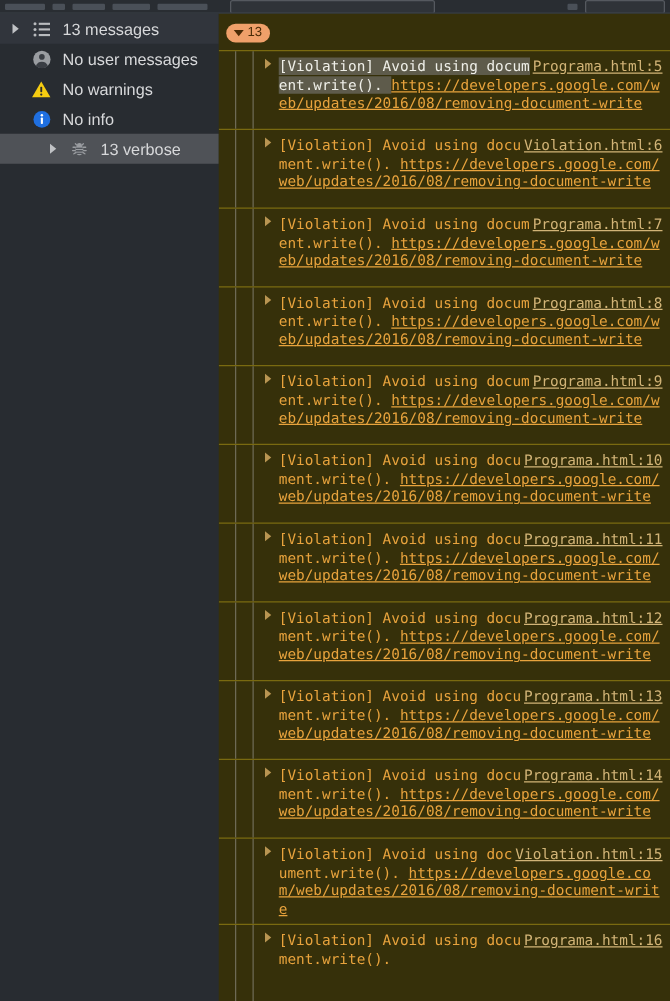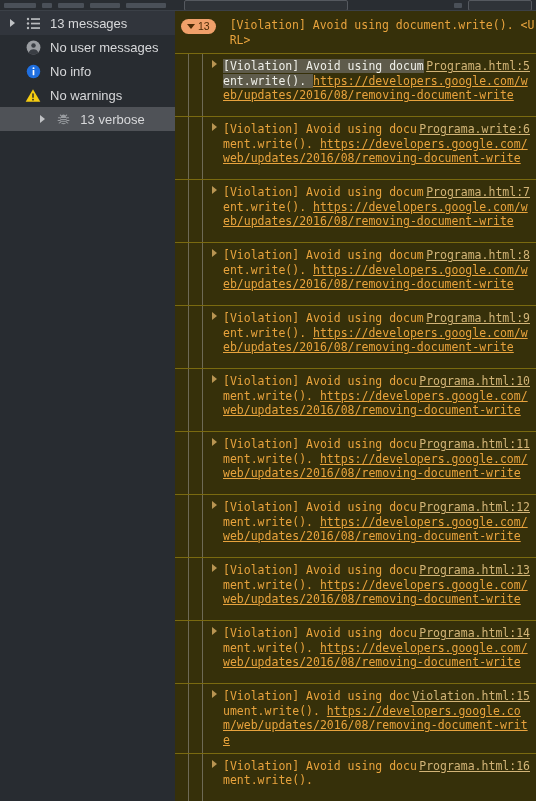--- a/index.html
+++ b/index.html
@@ -148,39 +148,39 @@
           <path d="M2.9 13.6a5.4 5.4 0 0 1 10.2 0A7.4 7.4 0 0 1 2.9 13.6z" fill="#3a3e44"></path>
         </svg>
       </span>
       <span class="s-label">No user messages</span>
     </div>
 
 
     <div class="side-row">
       <span class="twisty"></span>
       <span class="s-icon">
+        <svg width="16" height="15" viewBox="0 0 17 15">
+          <path d="M8.5 0.8L16.3 14.2H0.7z" fill="#f5cc11"></path>
+          <rect x="7.7" y="5.2" width="1.6" height="4.8" rx="0.6" fill="#2b2b2b"></rect>
+          <circle cx="8.5" cy="11.9" r="0.95" fill="#2b2b2b"></circle>
+        </svg>
+      </span>
+      <span class="s-label">No warnings</span>
+    </div>
+
+    <div class="side-row">
+      <span class="twisty"></span>
+      <span class="s-icon">
         <svg width="15" height="15" viewBox="0 0 16 16">
           <circle cx="8" cy="8" r="7.2" fill="#1f6fe0"></circle>
           <circle cx="8" cy="4.4" r="1.05" fill="#ffffff"></circle>
           <rect x="7.1" y="6.4" width="1.8" height="5.6" rx="0.6" fill="#ffffff"></rect>
         </svg>
       </span>
       <span class="s-label">No info</span>
-    </div>
-
-    <div class="side-row">
-      <span class="twisty"></span>
-      <span class="s-icon">
-        <svg width="16" height="15" viewBox="0 0 17 15">
-          <path d="M8.5 0.8L16.3 14.2H0.7z" fill="#f5cc11"></path>
-          <rect x="7.7" y="5.2" width="1.6" height="4.8" rx="0.6" fill="#2b2b2b"></rect>
-          <circle cx="8.5" cy="11.9" r="0.95" fill="#2b2b2b"></circle>
-        </svg>
-      </span>
-      <span class="s-label">No warnings</span>
     </div>
 
     <div class="side-row sel-light">
       <span class="twisty on"></span>
       <span class="s-icon">
         <svg width="15" height="15" viewBox="0 0 16 16">
           <g stroke="#9a9da1" stroke-width="1.1" stroke-linecap="round">
             <path d="M2.6 6.2h2M11.4 6.2h2M2.2 9h2.2M11.6 9h2.2M3.3 11.8l1.6-1M12.7 11.8l-1.6-1M4.6 3.2l1.3 1.2M11.4 3.2l-1.3 1.2"></path>
           </g>
           <ellipse cx="8" cy="8.4" rx="3.4" ry="4.6" fill="#9a9da1"></ellipse>
@@ -194,31 +194,30 @@
     </div>
   </div>
 
   <div class="console">
 
     <div class="grp-head">
       <span class="badge">
         <span class="tri"></span>
         <span>13</span>
       </span>
-      <span class="grp-title">[Violation] Avoid using document.write(). &lt;URL&gt;</span>
     </div>
 
     <div id="msg-list">
         <div class="msg">
           <div class="gutter"></div>
           <div class="msg-body"><span class="arrow"></span><span class="src">Programa.html:5</span><span class="msg-text"><span class="mt selected">[Violation] Avoid using document.write(). </span><span class="lnk">https://developers.google.com/web/updates/2016/08/removing-document-write</span></span></div>
         </div>
         <div class="msg">
           <div class="gutter"></div>
-          <div class="msg-body"><span class="arrow"></span><span class="src">Programa.write:6</span><span class="msg-text"><span class="mt">[Violation] Avoid using document.write(). </span><span class="lnk">https://developers.google.com/web/updates/2016/08/removing-document-write</span></span></div>
+          <div class="msg-body"><span class="arrow"></span><span class="src">Violation.html:6</span><span class="msg-text"><span class="mt">[Violation] Avoid using document.write(). </span><span class="lnk">https://developers.google.com/web/updates/2016/08/removing-document-write</span></span></div>
         </div>
         <div class="msg">
           <div class="gutter"></div>
           <div class="msg-body"><span class="arrow"></span><span class="src">Programa.html:7</span><span class="msg-text"><span class="mt">[Violation] Avoid using document.write(). </span><span class="lnk">https://developers.google.com/web/updates/2016/08/removing-document-write</span></span></div>
         </div>
         <div class="msg">
           <div class="gutter"></div>
           <div class="msg-body"><span class="arrow"></span><span class="src">Programa.html:8</span><span class="msg-text"><span class="mt">[Violation] Avoid using document.write(). </span><span class="lnk">https://developers.google.com/web/updates/2016/08/removing-document-write</span></span></div>
         </div>
         <div class="msg">

